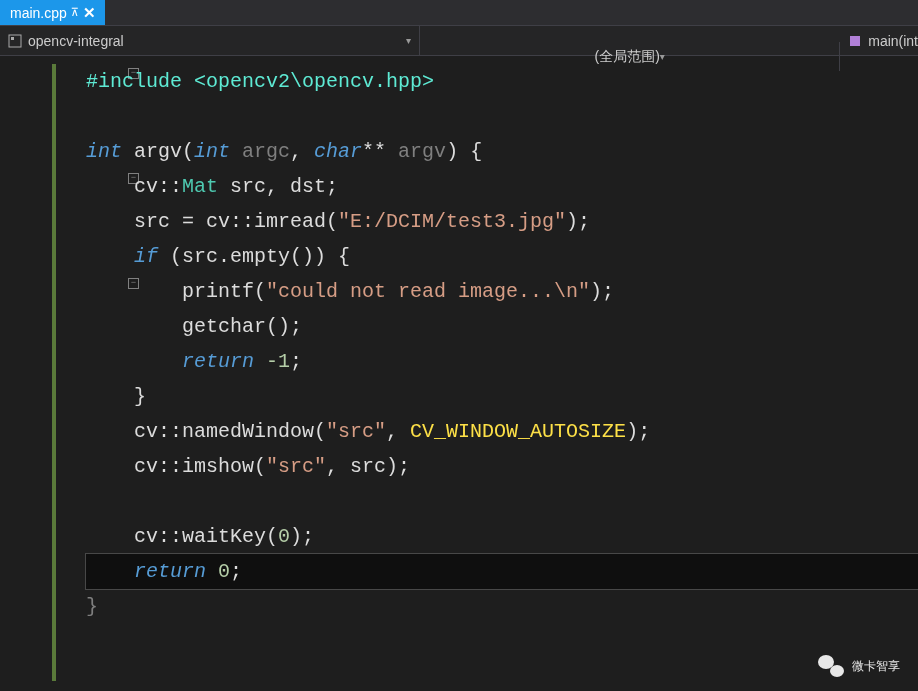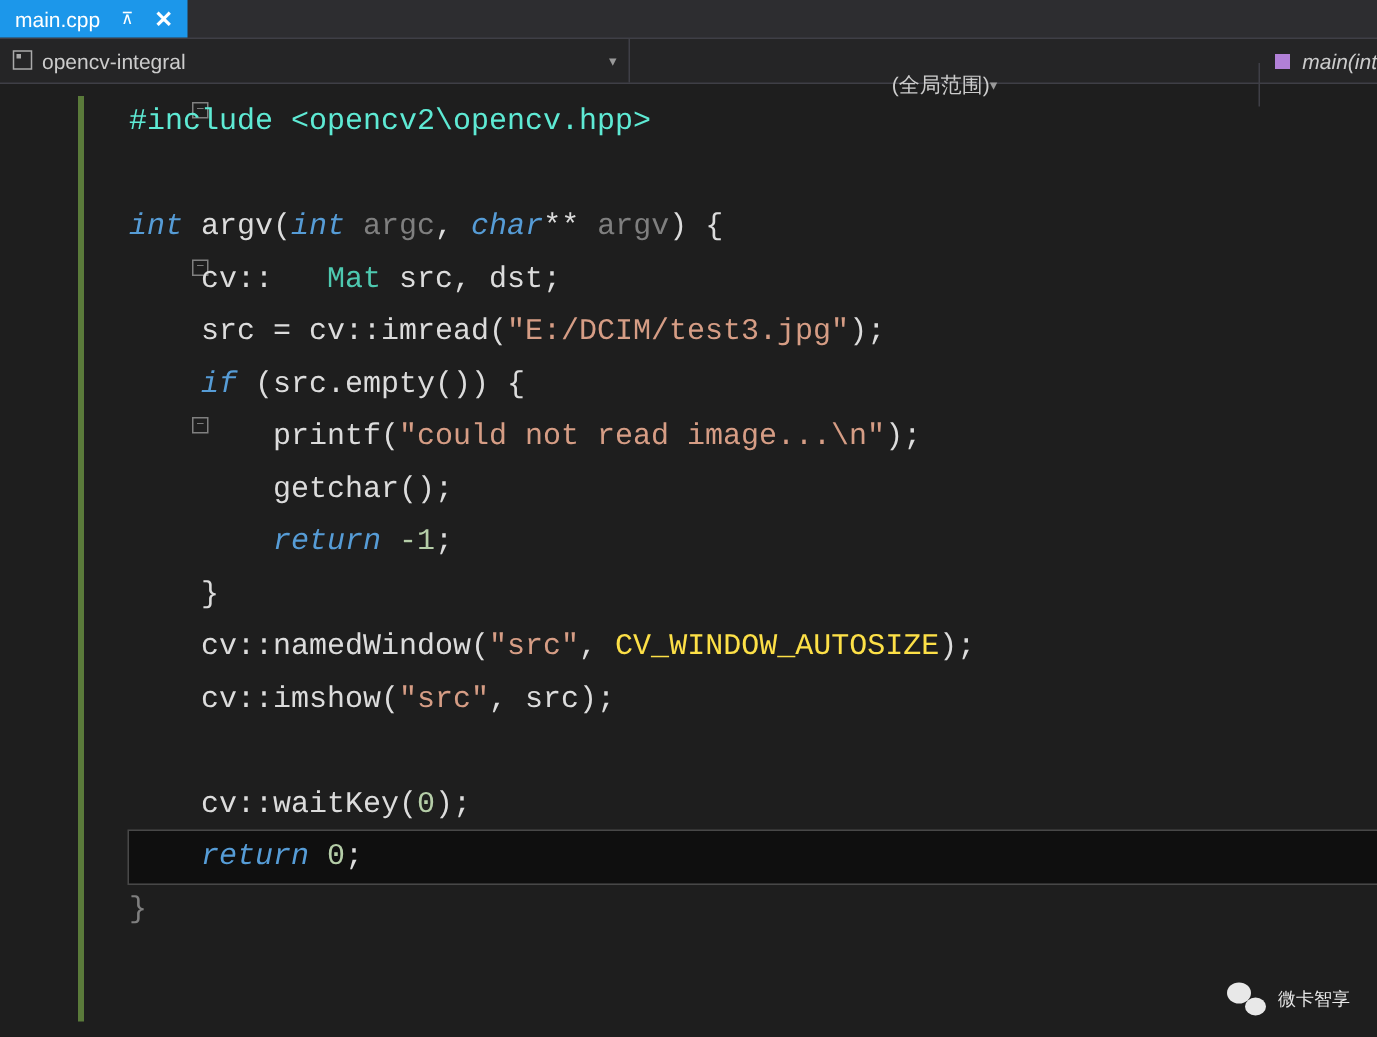--- a/index.html
+++ b/index.html
@@ -18,21 +18,21 @@
   display: flex;
   border-bottom: 1px solid #3f3f46;
 }
 .tab {
   background: #1c97ea;
   color: #ffffff;
   padding: 3px 10px;
   font-size: 14px;
   display: flex;
   align-items: center;
-  gap: 14px;
+  gap: 4px;
   font-family: 'Segoe UI', Tahoma, sans-serif;
 }
 .tab-pin {
   font-size: 11px;
 }
 .tab-close {
   cursor: pointer;
   font-size: 15px;
   font-weight: bold;
 }
@@ -57,21 +57,20 @@
 }
 .nav-dropdown.mid {
   flex: 1;
   justify-content: center;
   margin-top: 32px;
 }
 .nav-dropdown.right {
   flex: 0 0 auto;
   border-right: none;
   padding-right: 0;
-  font-style: italic;
 }
 .nav-icon {
   width: 14px;
   height: 14px;
   margin-right: 6px;
   display: inline-flex;
   align-items: center;
   justify-content: center;
 }
 .dd-arrow {
@@ -118,21 +117,21 @@
   position: relative;
 }
 .line {
   height: 35px;
   line-height: 35px;
   white-space: pre;
   color: #dcdcdc;
   position: relative;
 }
 .kw { color: #569cd6; font-style: italic; }
-.type { color: #4ec9b0; margin-left: 36px; }
+.type { color: #4ec9b0; }
 .pp { color: #5eead4; }
 .str { color: #d69d85; }
 .num { color: #b5cea8; }
 .macro { color: #fde047; }
 .param { color: #7f7f7f; }
 .cursor-line {
   background: #0f0f0f;
   outline: 1px solid #484848;
 }
 .watermark {
@@ -160,21 +159,21 @@
   left: 0; top: 0;
 }
 .wechat-icon::after {
   content: "";
   position: absolute;
   width: 14px; height: 12px;
   background: #e8e8e8;
   border-radius: 50%;
   right: 0; bottom: 0;
 }
-.nav-left-content { display:flex; }
+.nav-left-content { display:flex; align-items:center; }
 </style>
 </head>
 <body>
 
 <div class="tab-bar">
   <div class="tab">
     <span>main.cpp</span>
     <span class="tab-pin">⊼</span>
     <span class="tab-close">✕</span>
   </div>

